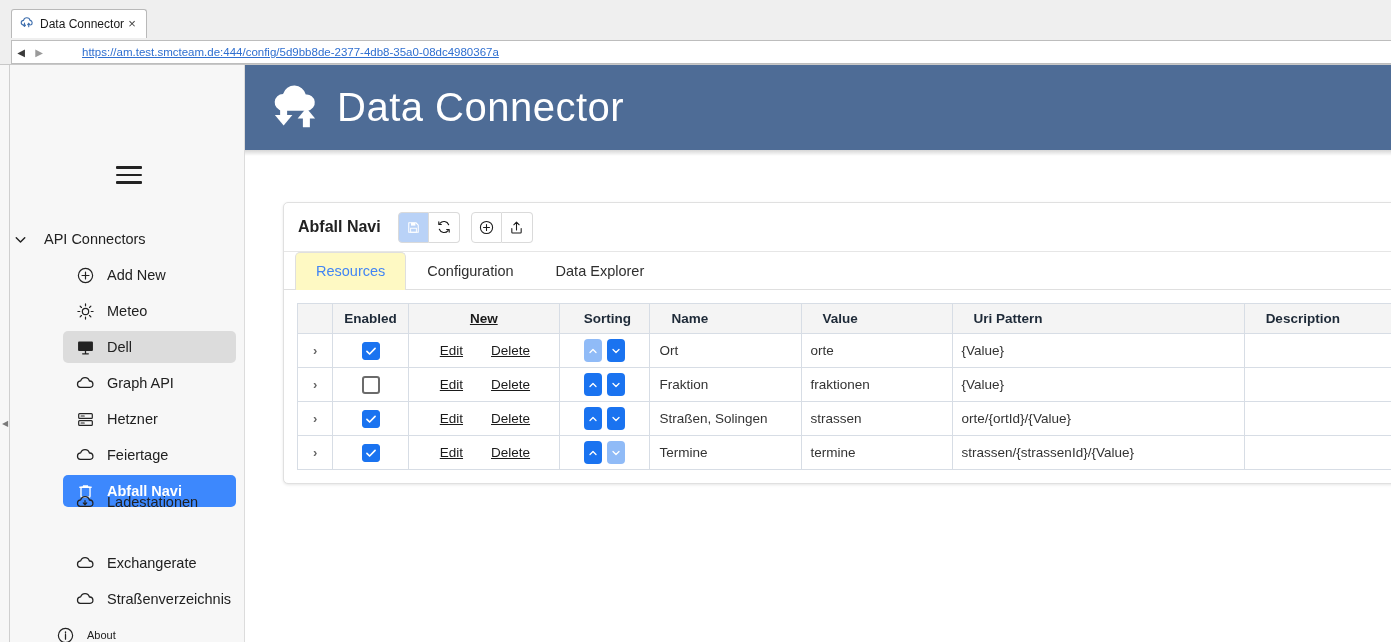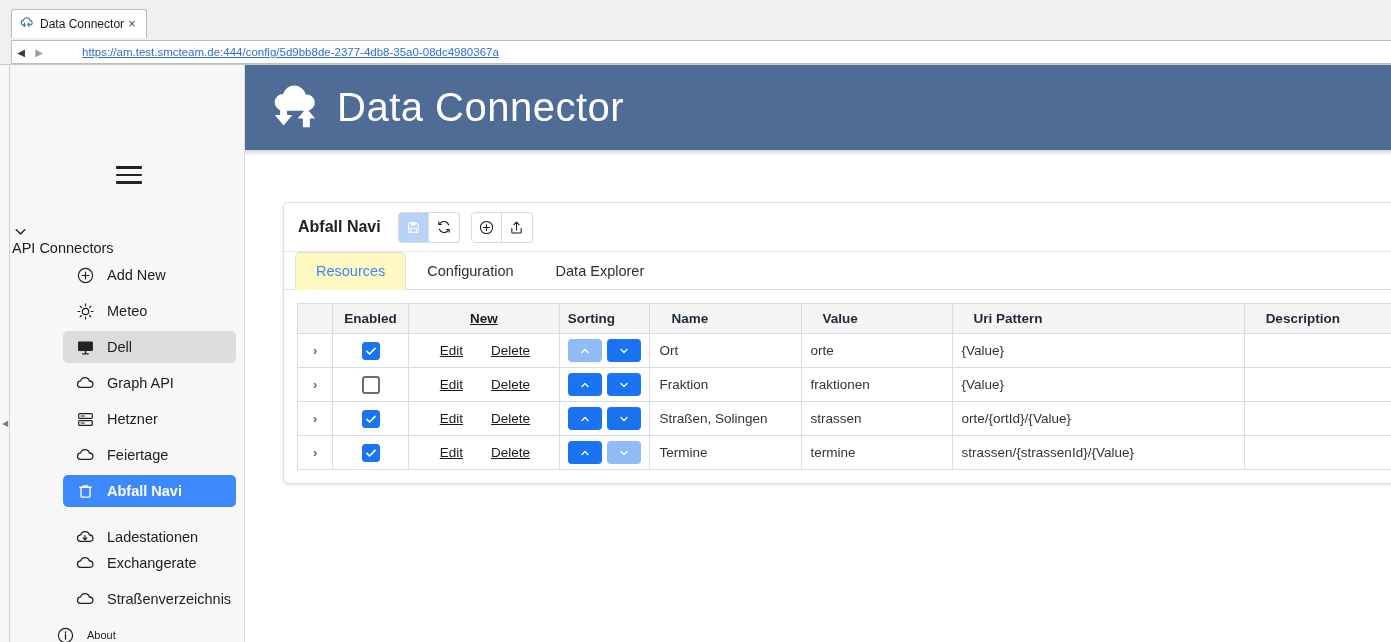--- a/index.html
+++ b/index.html
@@ -75,21 +75,21 @@
     position: absolute; left: 112px; top: 95px; width: 34px; height: 30px;
     display: flex; flex-direction: column; justify-content: center;
     align-items: center; gap: 5px; cursor: pointer;
   }
   #hamburger-button span {
     display: block; width: 26px; height: 2.5px; background: #222;
     border-radius: 1px;
   }
   #nav-group-header {
     position: absolute; left: 12px; top: 158px; width: 225px; height: 32px;
-    display: flex; align-items: flex-start; cursor: pointer; flex-direction: column;
+    display: flex; align-items: center; cursor: pointer;
   }
   #nav-group-header .chev { width: 32px; text-align: center; }
   #nav-group-header .lbl { font-size: 14.5px; color: #212121; }
   .nav-item {
     position: absolute; left: 63px; width: 173px; height: 32px;
     display: flex; align-items: center; border-radius: 5px;
     padding-left: 11px; cursor: pointer;
   }
   .nav-item .ico {
     width: 22px; height: 22px; margin-right: 11px;
@@ -174,21 +174,21 @@
     text-align: left; padding: 7px 21px; height: 30px;
   }
   td {
     border: 1px solid #d7dde5; font-size: 13.5px; color: #333;
     padding: 5px 9px; height: 34px; background: #ffffff;
   }
   th.c-exp, td.c-exp { width: 35px; text-align: center; padding: 0; }
   th.c-en,  td.c-en  { width: 75px; text-align: center; padding: 0; }
   th.c-act, td.c-act { width: 150px; }
   th.c-act { text-align: center; }
-  th.c-sort,td.c-sort{ width: 90px; padding: 0 8px; }
+  th.c-sort,td.c-sort{ width: 90px; padding: 0 24px; }
   th.c-name,td.c-name{ width: 150px; }
   th.c-val, td.c-val { width: 150px; }
   th.c-uri, td.c-uri { width: 290px; }
   th.c-desc,td.c-desc{ width: 330px; }
   .expand-caret { color: #666; font-size: 13px; font-weight: bold; cursor: pointer; }
   .hdr-link { color: #1a1a1a; text-decoration: underline; cursor: pointer; }
   .cell-links { display: flex; gap: 28px; padding-left: 22px; }
   .row-link {
     color: #1a1a1a; text-decoration: underline; font-size: 13.5px; cursor: pointer;
   }
@@ -315,21 +315,21 @@
     <div class="nav-item active" style="top:410px">
       <span class="ico">
         <svg viewBox="0 0 24 24" width="19" height="19">
           <path d="M4.8 6.6h14.4M9.6 6.6V4.8h4.8v1.8" fill="none" stroke="#fff" stroke-width="1.7" stroke-linecap="round"></path>
           <rect x="6.3" y="6.6" width="11.4" height="12.6" rx="1.3" fill="none" stroke="#fff" stroke-width="1.7"></rect>
         </svg>
       </span>
       <span class="lbl">Abfall Navi</span>
     </div>
 
-    <div class="nav-item" style="top:456px">
+    <div class="nav-item" style="top:421px">
       <span class="ico">
         <svg viewBox="0 0 24 24" width="20" height="20">
           <path d="M6.4 17.3a3.9 3.9 0 0 1 .4-7.77 5.4 5.4 0 0 1 10.5.1 3.6 3.6 0 0 1 .7 7.67z" fill="none" stroke="#222" stroke-width="1.5" stroke-linejoin="round"></path>
           <path d="M12 10.3v5M9.9 13.1l2.1 2.2 2.1-2.2" fill="none" stroke="#222" stroke-width="1.5" stroke-linecap="round" stroke-linejoin="round"></path>
         </svg>
       </span>
       <span class="lbl">Ladestationen</span>
     </div>
 
     <div class="nav-item" style="top:482px">

